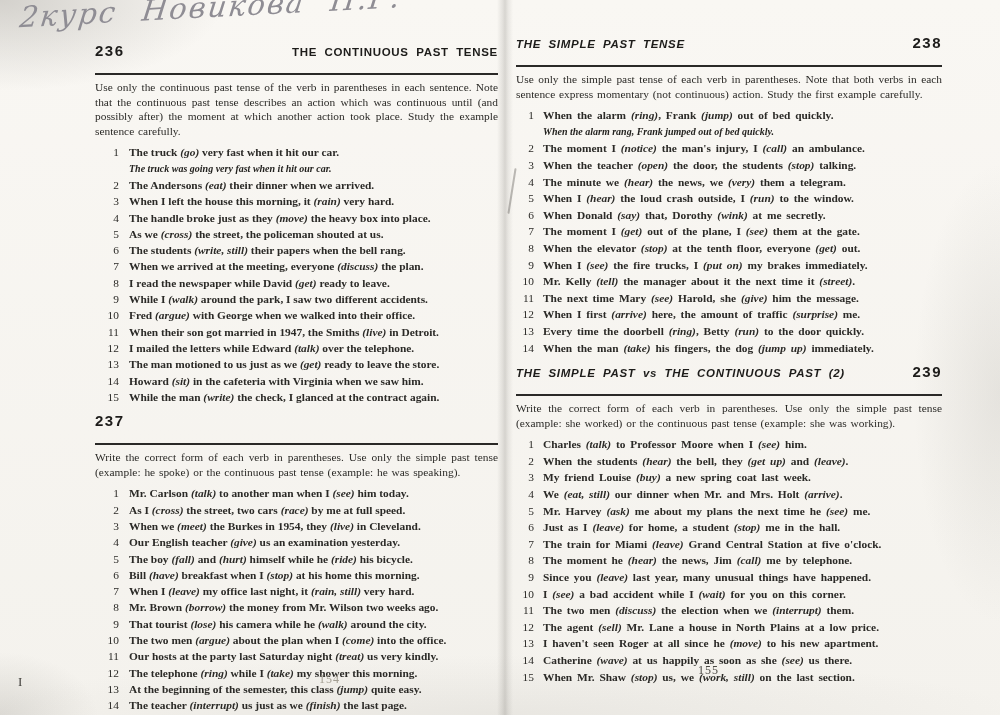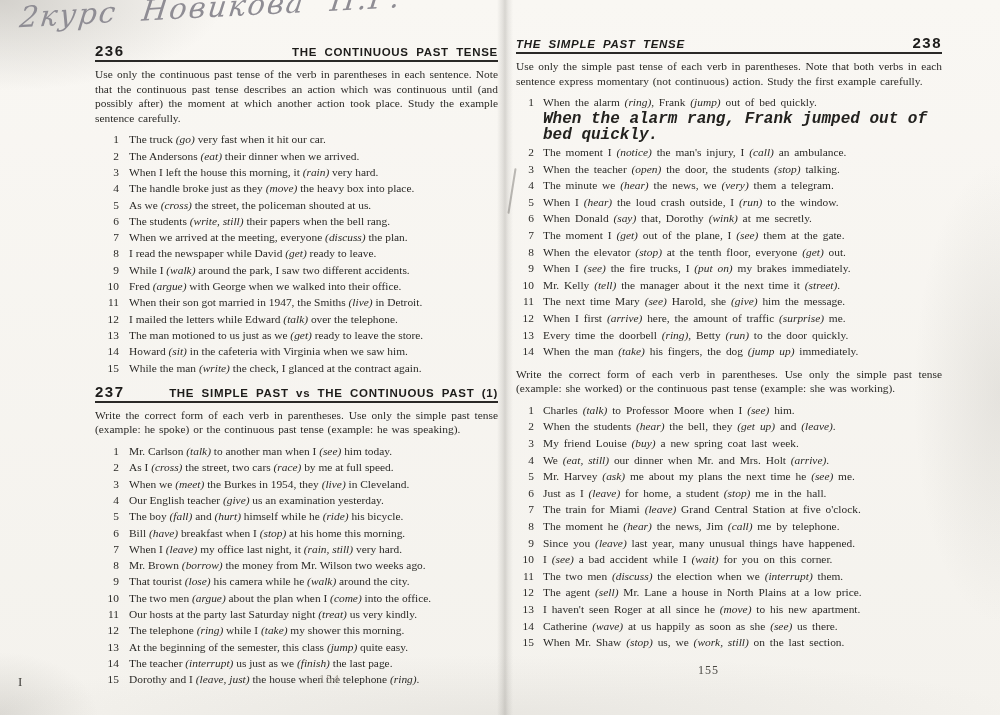--- a/index.html
+++ b/index.html
@@ -33,44 +33,44 @@
     transform:rotate(-3deg) skewX(-10deg); transform-origin:left top;
     white-space:nowrap;
   }
   .page { position:absolute; }
   .page-left  { left:95px;  top:42px; width:403px; }
   .page-right { left:516px; top:34px; width:426px; }
 
   .sec { margin-bottom:7px; }
   .sec-head {
     display:flex; justify-content:space-between; align-items:baseline;
-    border-bottom:2px solid #2a2927; padding-bottom:1px; margin-bottom:5px;
+    border-bottom:2px solid #2a2927; padding-bottom:14px; margin-bottom:5px;
     font-family:"Liberation Sans", sans-serif; font-weight:bold; color:#1d1c1a;
   }
   .sec-head .sec-num  { font-size:15px; letter-spacing:1.5px; }
   .sec-head .sec-title{ font-size:11.5px; letter-spacing:.7px; word-spacing:3.5px; }
   .sec-head.num-left  .sec-num  { order:0; }
   .sec-head.num-left  .sec-title{ order:1; }
   .sec-head.num-right .sec-title{ order:0;font-style:italic; }
   .sec-head.num-right .sec-num  { order:1;margin-left:34px; }
 
   .intro {
     margin:3px 0 6px 0; font-size:11.4px; line-height:14.6px;
     text-align:justify; word-spacing:1px;
   }
   .items { }
   .item { display:flex; font-size:11.4px; line-height:16.3px; }
   .page-right .item { line-height:16.6px; word-spacing:2px; }
   .item .num { flex:none; width:24px; text-align:right; margin-right:10px; }
   .page-right .item .num { width:18px; margin-right:9px; }
-  .item .txt { flex:1; white-space:nowrap; }
+  .item .txt { flex:1; white-space:nowrap;font-weight:bold; }
   .item i { font-style:italic; }
   .example {
-    margin-left:34px; font-size:16px; line-height:16.3px;
-    font-style:italic; font-weight:bold; color:#23221f;font-family:Liberation Mono, monospace;
+    margin-left:34px; font-size:10px; line-height:16.3px;
+    font-style:italic; font-weight:bold; color:#23221f;
   }
   .page-right .example { margin-left:27px; line-height:16.6px; }
 
   .page-num { position:absolute; font-size:12px; letter-spacing:1px; }
   .page-left  .page-num { top:630px; left:188px; color:#a39e92;margin-left:36px; }
   .page-right .page-num { top:629px; left:182px; color:#4a4843;text-align:center; }
 
   .edge-mark {
     position:absolute; left:18px; top:674px; font-size:13px; color:#44423e;
     font-family:"Liberation Serif", serif;
@@ -89,20 +89,21 @@
       <header class="sec-head num-left">
         <span class="sec-num">236</span>
         <span class="sec-title">THE CONTINUOUS PAST TENSE</span>
       </header>
       <p class="intro">Use only the continuous past tense of the verb in parentheses in each sentence. Note that the continuous past tense describes an action which was continuous until (and possibly after) the moment at which another action took place. Study the example sentence carefully.</p>
       <div class="items">
           <div class="item">
             <span class="num">1</span>
             <span class="txt">The truck <i>(go)</i> very fast when it hit our car.</span>
           </div>
+          <div class="example">The truck was going very fast when it hit our car.</div>
           <div class="item">
             <span class="num">2</span>
             <span class="txt">The Andersons <i>(eat)</i> their dinner when we arrived.</span>
           </div>
           <div class="item">
             <span class="num">3</span>
             <span class="txt">When I left the house this morning, it <i>(rain)</i> very hard.</span>
           </div>
           <div class="item">
             <span class="num">4</span>
@@ -151,21 +152,20 @@
           <div class="item">
             <span class="num">15</span>
             <span class="txt">While the man <i>(write)</i> the check, I glanced at the contract again.</span>
           </div>
         </div>
     </section>
 
     <section class="sec">
       <header class="sec-head num-left">
         <span class="sec-num">237</span>
-        <span class="sec-title">THE SIMPLE PAST vs THE CONTINUOUS PAST (1)</span>
       </header>
       <p class="intro">Write the correct form of each verb in parentheses.  Use only the simple past tense (example: he spoke) or the continuous past tense (example: he was speaking).</p>
       <div class="items">
           <div class="item">
             <span class="num">1</span>
             <span class="txt">Mr. Carlson <i>(talk)</i> to another man when I <i>(see)</i> him today.</span>
           </div>
           <div class="item">
             <span class="num">2</span>
             <span class="txt">As I <i>(cross)</i> the street, two cars <i>(race)</i> by me at full speed.</span>
@@ -291,20 +291,24 @@
             <span class="txt">Every time the doorbell <i>(ring)</i>, Betty <i>(run)</i> to the door quickly.</span>
           </div>
           <div class="item">
             <span class="num">14</span>
             <span class="txt">When the man <i>(take)</i> his fingers, the dog <i>(jump up)</i> immediately.</span>
           </div>
         </div>
     </section>
 
     <section class="sec">
+      <header class="sec-head num-right">
+        <span class="sec-title">THE SIMPLE PAST vs THE CONTINUOUS PAST (2)</span>
+        <span class="sec-num">239</span>
+      </header>
       <p class="intro">Write the correct form of each verb in parentheses.  Use only the simple past tense (example: she worked) or the continuous past tense (example: she was working).</p>
       <div class="items">
           <div class="item">
             <span class="num">1</span>
             <span class="txt">Charles <i>(talk)</i> to Professor Moore when I <i>(see)</i> him.</span>
           </div>
           <div class="item">
             <span class="num">2</span>
             <span class="txt">When the students <i>(hear)</i> the bell, they <i>(get up)</i> and <i>(leave)</i>.</span>
           </div>

